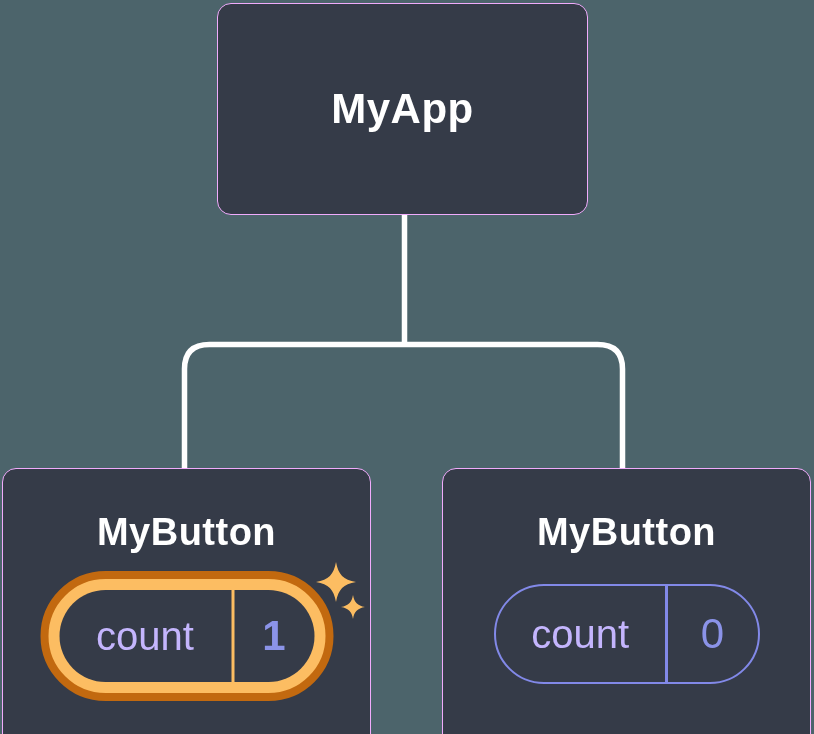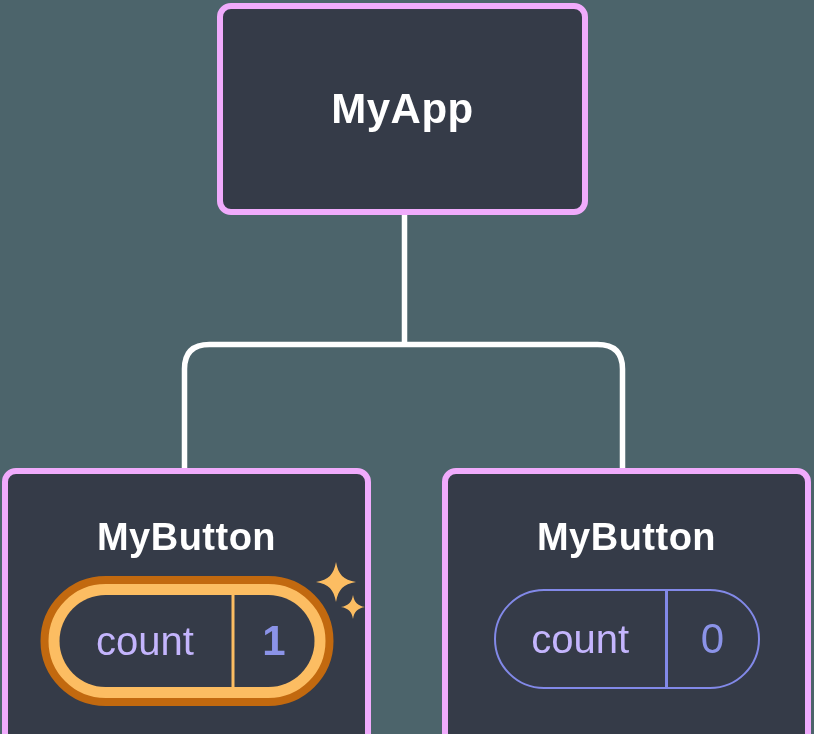--- a/index.html
+++ b/index.html
@@ -16,21 +16,21 @@
   }
   .connectors {
     position: absolute;
     left: 0; top: 0;
     pointer-events: none;
   }
   .node {
     position: absolute;
     box-sizing: border-box;
     background: #353b48;
-    border: 6px solid #f0abfc;
+    border: 1px solid #f0abfc;
     border-radius: 14px;
   }
   .node-root {
     left: 217px; top: 3px;
     width: 371px; height: 212px;
     display: flex;
     align-items: center;
     justify-content: center;
   }
   .root-label {

